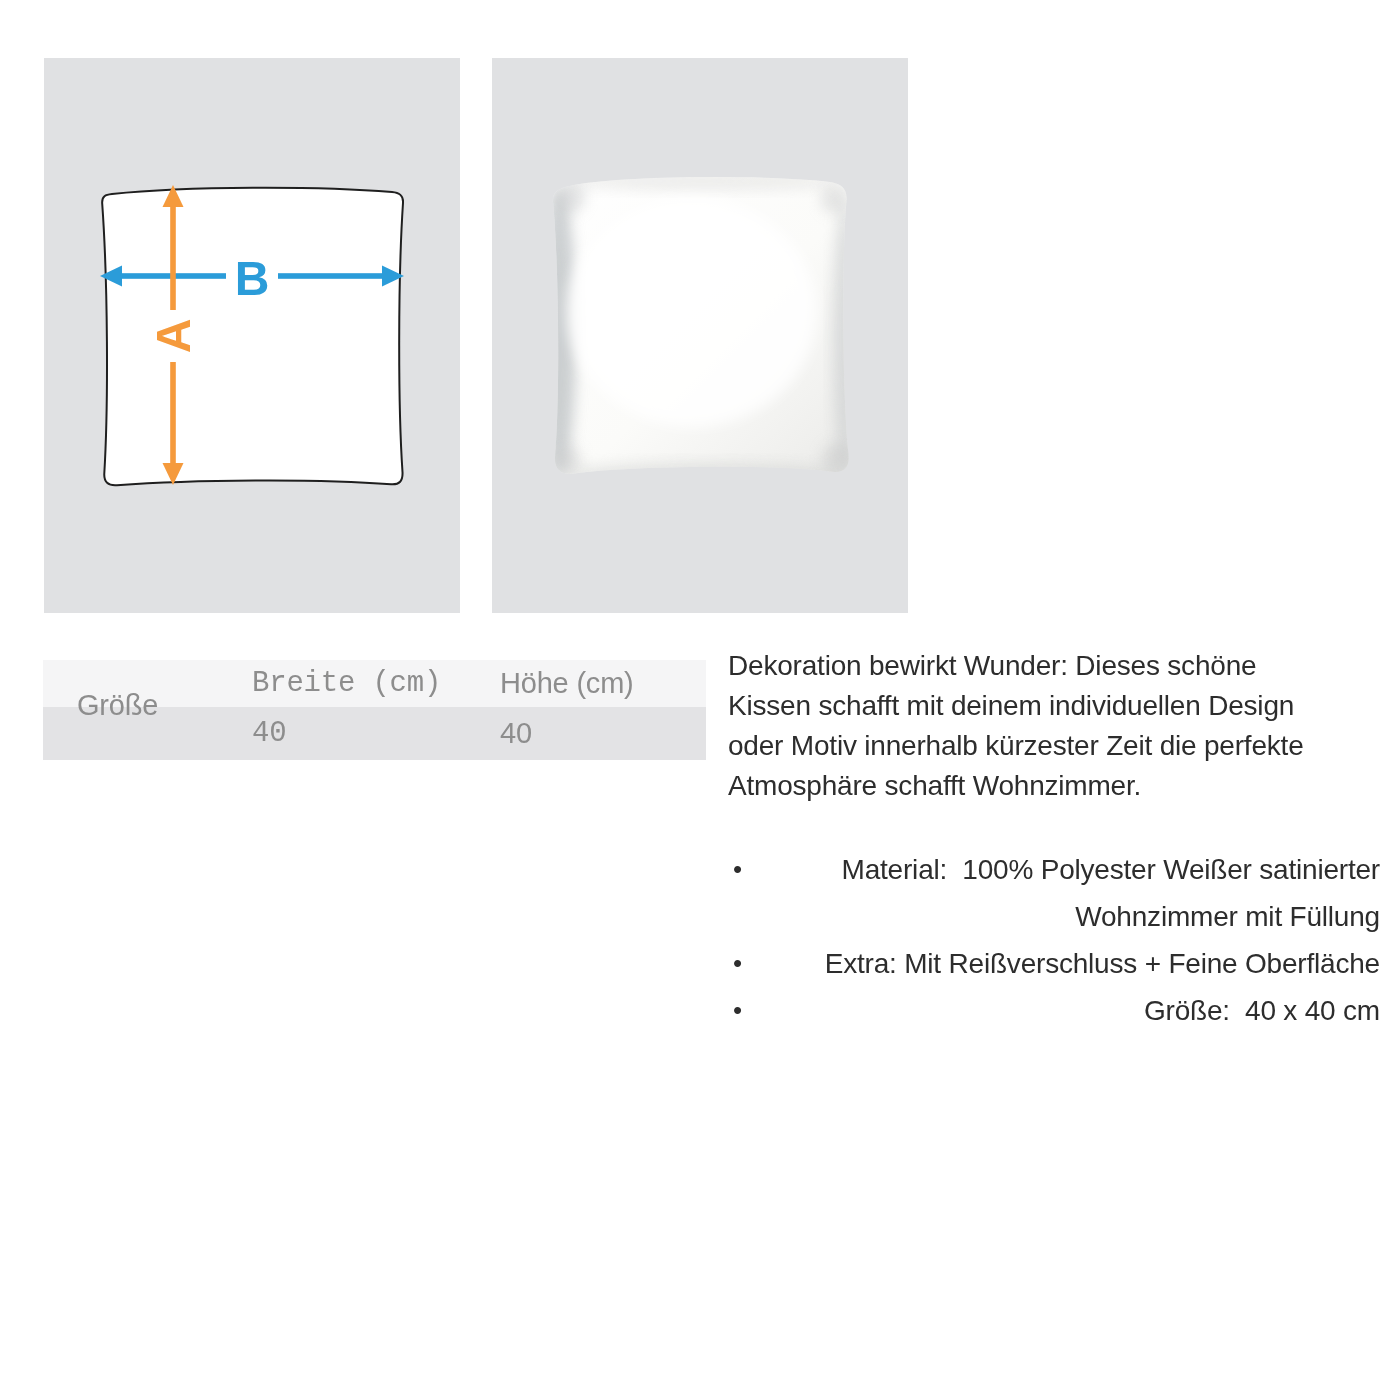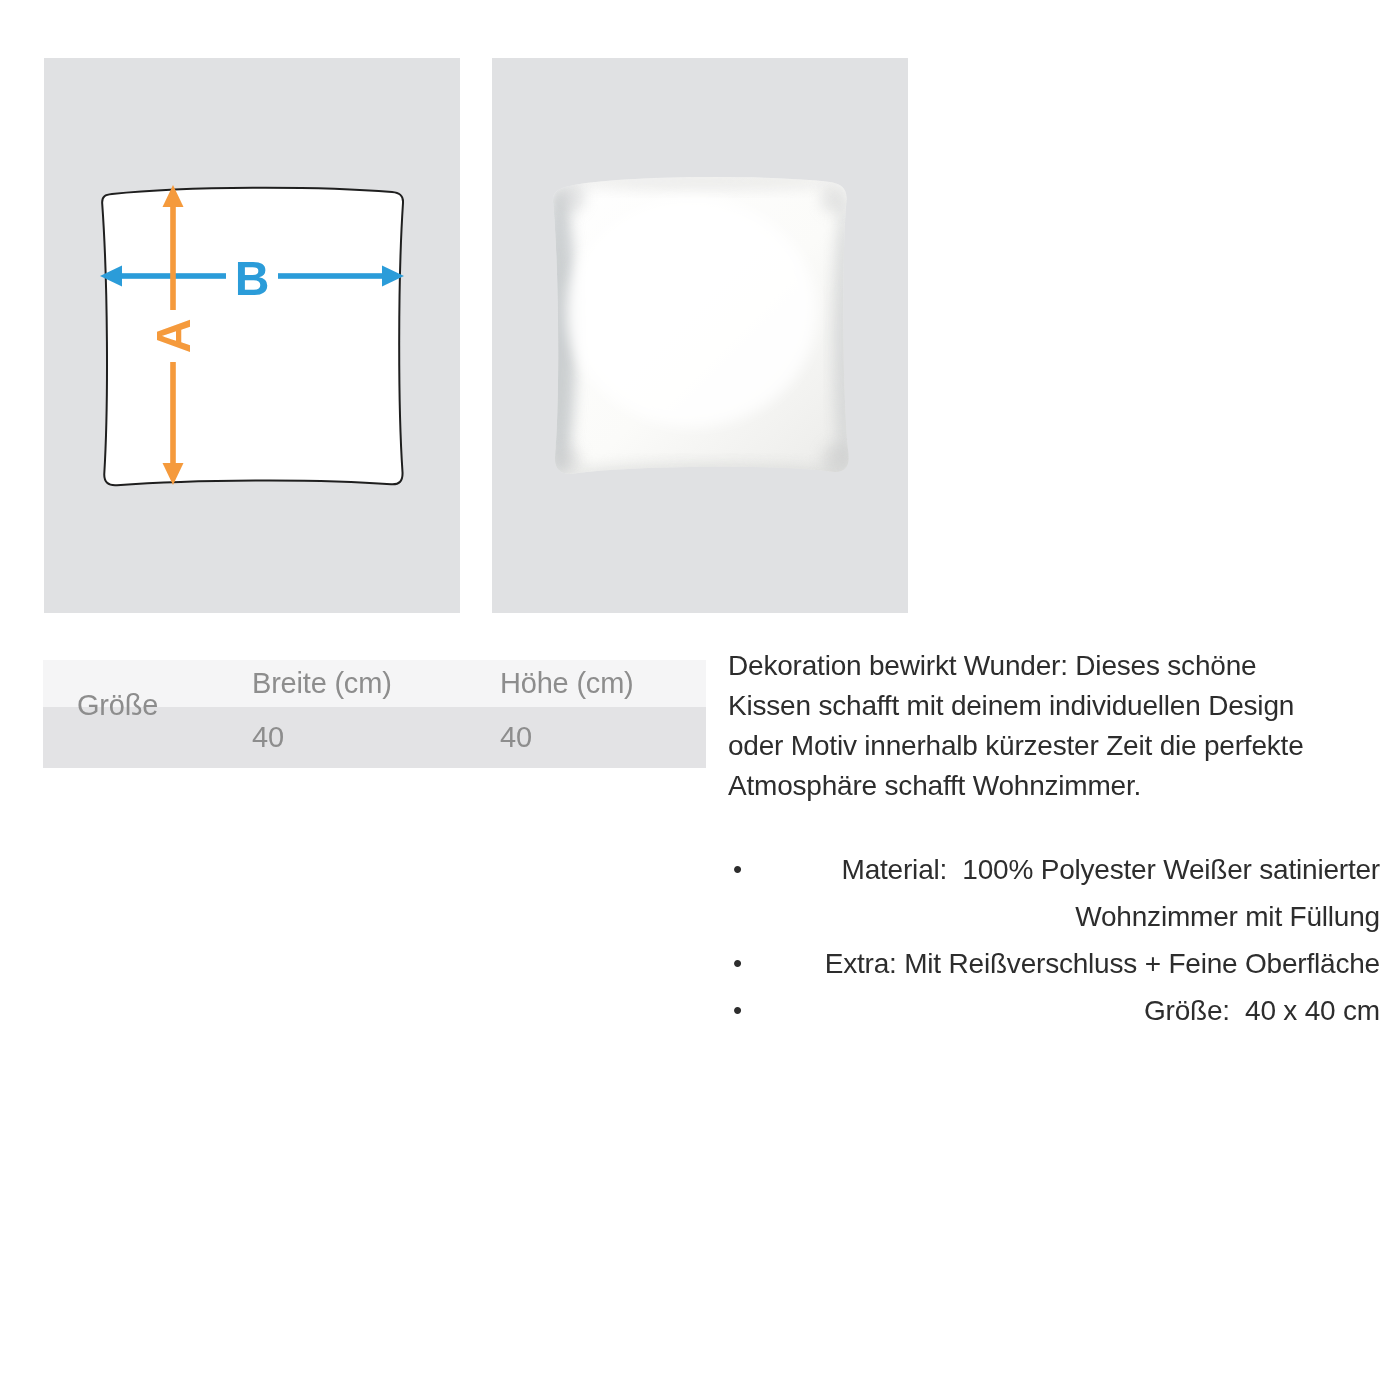--- a/index.html
+++ b/index.html
@@ -28,24 +28,24 @@
   .size-table {
     position:absolute;
     left:43px; top:660px;
     width:663px;
     font-size:29px;
     color:#8d8d8d;
     letter-spacing:-0.2px;
   }
   .size-table .row { display:flex; align-items:center; }
   .size-table .hrow { background:#f5f5f6; height:47px; }
-  .size-table .drow { background:#e3e3e5; height:61px; }
+  .size-table .drow { background:#e3e3e5; height:53px; }
   .size-table .c { box-sizing:border-box; padding-left:34px; white-space:pre; }
   .size-table .c1 { width:175px;margin-top:44px; }
-  .size-table .c2 { width:248px; }
+  .size-table .c2 { width:248px;font-family:Liberation Mono, monospace; }
   .size-table .c3 { width:240px; }
 
   
   .description {
     position:absolute;
     left:728px; top:646px;
     width:652px;
     font-size:28px;
     color:#2d2d2d;
     letter-spacing:-0.2px;

